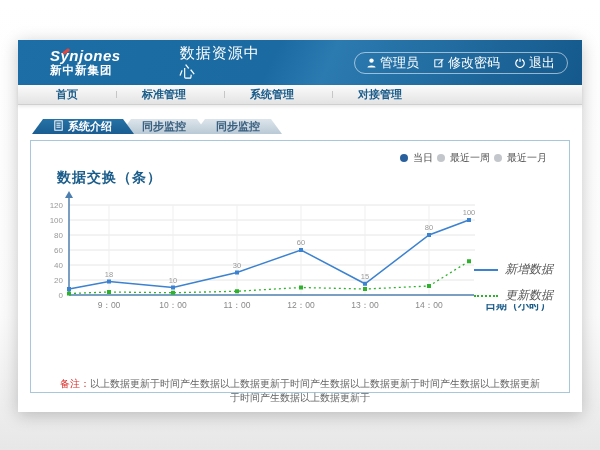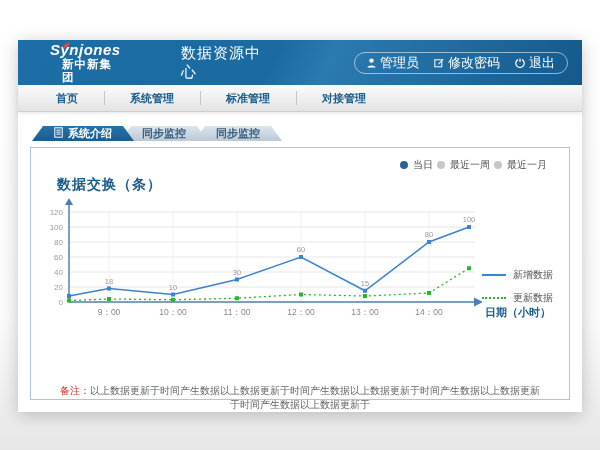--- a/index.html
+++ b/index.html
@@ -16,35 +16,35 @@
   
   .hdr {
     height:45px; display:flex; align-items:center; padding:0 14px;
     background:linear-gradient(115deg,#1d6ea6 0%, #1b6aa2 45%, #2b7ab0 55%, #15598c 100%);
     gap:40px;
   }
   .logo-block { display:flex; flex-direction:column; line-height:1.1; margin-left:18px; }
   .logo-en { color:#fff; font-weight:bold; font-size:15px; letter-spacing:.5px; position:relative; font-style:italic; }
   .logo-en::after { content:""; position:absolute; left:12px; top:2px; width:8px; height:2.6px;
     background:#e6453a; transform:rotate(-36deg); border-radius:2px; }
-  .logo-cn { color:#fff; font-weight:bold; font-size:11.5px; letter-spacing:1px;margin-left:12px; }
+  .logo-cn { color:#fff; font-weight:bold; font-size:11.5px; letter-spacing:1px; }
   .app-title { color:#fff; font-size:15px; margin-left:19px; letter-spacing:1px; }
   .hdr-spacer { flex:1; }
   .user-pill {
     display:flex; align-items:center; gap:15px; height:22px; padding:0 12px;
     border:1px solid rgba(255,255,255,.55); border-radius:12px;
     color:#fff; font-size:13px;
   }
   .user-item { display:flex; align-items:center; gap:4px; cursor:pointer; white-space:nowrap; }
   .user-item svg { display:block; }
   
   .nav {
-    height:27px; display:flex; align-items:stretch; padding-left:12px;
+    height:20px; display:flex; align-items:stretch; padding-left:12px;
     background:linear-gradient(#fbfbfb,#e3e3e3);
-    border-bottom:1px solid #cfcfcf; box-shadow:0 2px 3px rgba(0,0,0,.08);
+    border-bottom:1px solid #cfcfcf; box-shadow:0 2px 3px rgba(0,0,0,.08);gap:12px;
   }
   .nav-item {
     display:flex; align-items:center; padding:0 26px;
     font-size:11px; font-weight:bold; color:#1a5c8a; cursor:pointer; position:relative;
   }
   .nav-item + .nav-item::before {
     content:""; position:absolute; left:0; top:6px; bottom:6px; width:1px; background:#c6c6c6;
   }
   
   .content { padding:14px 12px 0 12px; }
@@ -68,21 +68,21 @@
   
   .filters { display:flex; justify-content:flex-end; gap:4px; padding:10px 22px 0 0; }
   .filter { display:flex; align-items:center; gap:5px; font-size:10px; color:#555; cursor:pointer; }
   .dot { width:8px; height:8px; border-radius:50%; background:#c3c7cb; }
   .filter.selected .dot { background:#28609e; }
   .filter.selected { color:#444; }
   
   .ylabel { margin:4px 0 0 26px; font-size:14px; font-weight:bold; color:#1a5c8a; letter-spacing:1px; }
   .chart-wrap { position:relative; margin:2px 0 0 8px; }
   .legend { position:absolute; right:16px; top:72px; display:flex; flex-direction:column; gap:9px; background:#fff; }
-  .legend-item { display:flex; align-items:center; gap:7px; font-size:10px; color:#555; }
+  .legend-item { display:flex; align-items:center; gap:7px; font-size:12px; color:#555;font-style:italic; }
   .lg-line { width:24px; height:0; border-top:2px solid #3b82d0; }
   .lg-line.dotted { border-top:2px dotted #2eb22e; }
   
   .note { text-align:center; margin-top:58px; font-size:10px; color:#666; padding:0 28px; }
   .note .red { color:#d9302c; }
 </style>
 </head>
 <body>
 
 <div class="window">
@@ -120,22 +120,22 @@
               <line x1="5" y1="0.4" x2="5" y2="4" stroke="#fff" stroke-width="1.2"></line>
             </svg>
           </span>
         <span>退出</span>
       </span>
     </div>
   </header>
 
   <nav class="nav">
     <div class="nav-item">首页</div>
+    <div class="nav-item">标准管理</div>
     <div class="nav-item">系统管理</div>
-    <div class="nav-item">标准管理</div>
     <div class="nav-item">对接管理</div>
   </nav>
 
   <div class="content">
 
     <div class="tabs">
       <div class="tab active">
         <span><svg width="9" height="11" viewBox="0 0 9 11">
               <rect x="0.8" y="0.8" width="7.4" height="9.4" fill="none" stroke="#fff" stroke-width="1"></rect>
               <line x1="2.4" y1="3.2" x2="6.6" y2="3.2" stroke="#fff"></line>

